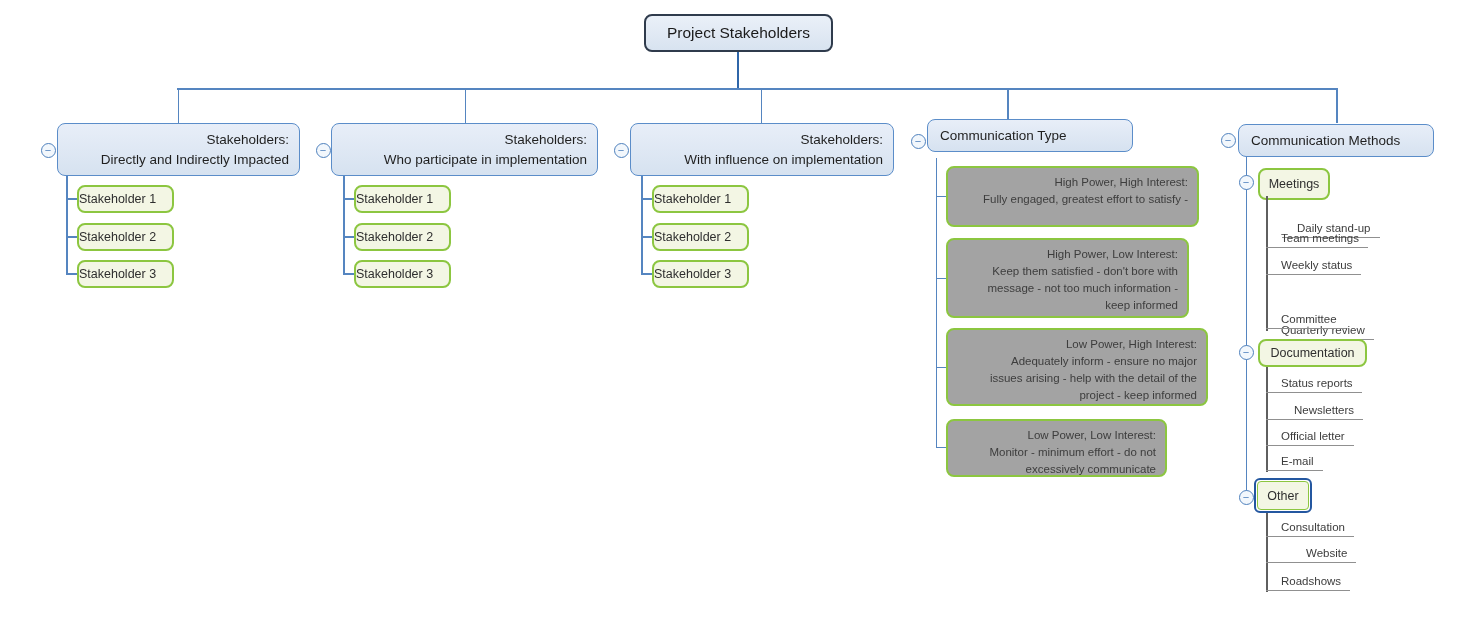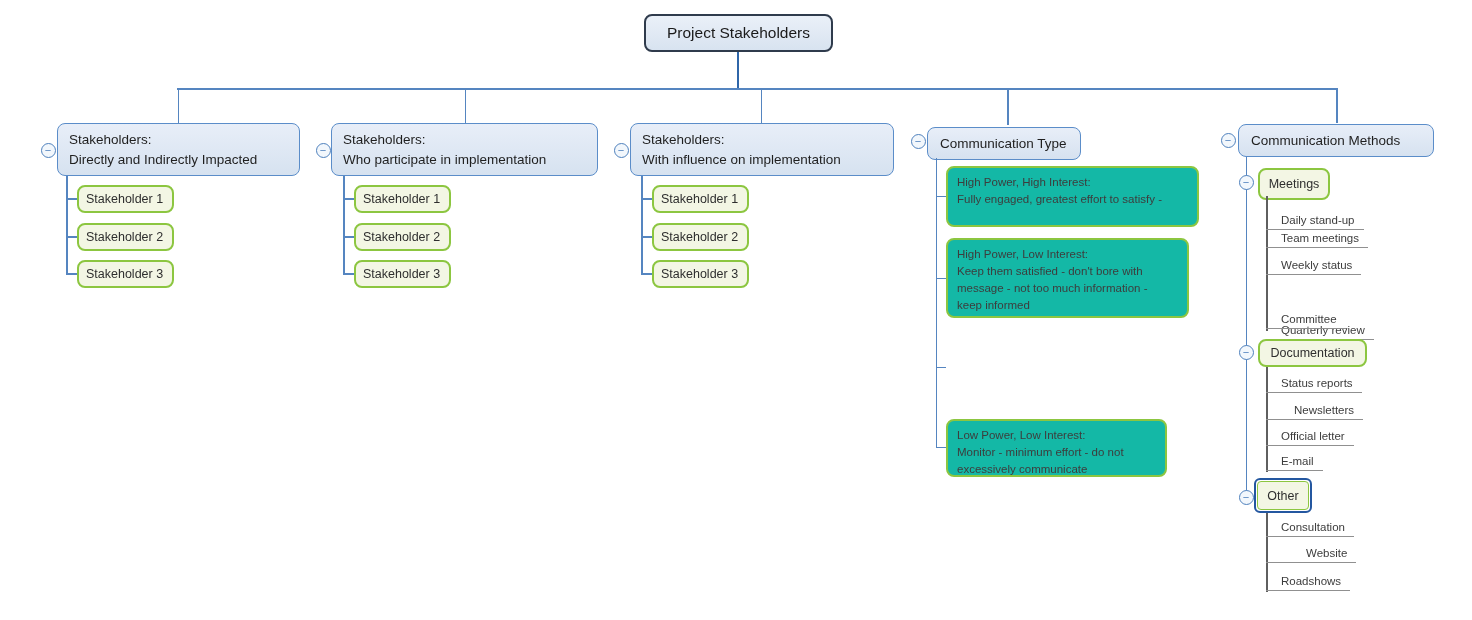--- a/index.html
+++ b/index.html
@@ -1,18 +1,18 @@
 <!DOCTYPE html>
 <html><head>
 <meta charset="utf-8">
 <style>
   html,body { margin:0; padding:0; background:#ffffff; }
   #canvas {
     position:relative; width:1472px; height:620px; overflow:hidden;
-    font-family:"Liberation Sans", sans-serif; background:#ffffff;
+    font-family:"Liberation Sans", sans-serif; background:#ffffff;text-align:right;
     -webkit-font-smoothing:antialiased;
   }
   .hline, .vline { position:absolute; }
   .blue-line  { background:#5585c0; }
   .root-line  { background:#2f66a9; }
   .gray-line  { background:#5f5f5f; }
 
   .topic-root {
     position:absolute; left:644px; top:14px; width:189px; height:38px;
     background:linear-gradient(180deg,#eaf0f8,#d8e3f0);
@@ -27,25 +27,25 @@
     color:#1f1f1f;
   }
   .topic-blue.two-line { padding:6px 10px 0 11px; font-size:13.5px; line-height:20px; }
   .topic-blue.one-line { display:flex; align-items:center; padding-left:12px; font-size:13.5px; }
 
   .green-box {
     position:absolute; background:#f3f6e4; border:2px solid #8cc640;
     border-radius:8px; box-sizing:border-box; color:#2e2e2e;
     display:flex; align-items:center; font-size:12.5px;
   }
-  .sub-left { padding-left:7px; }
+  .sub-left { padding-left:0; }
   .sub-center { justify-content:center; }
 
   .note-box {
-    position:absolute; background:#14b8a6; border:2px solid #8cc640;
+    position:absolute; background:#a3a3a3; border:2px solid #8cc640;
     border-radius:8px; box-sizing:border-box; color:#3d3d3d;
     font-size:11.5px; line-height:17px; padding:6px 9px;
   }
   .note-box div { white-space:nowrap; }
 
   .collapse {
     position:absolute; width:15px; height:15px; border-radius:50%;
     border:1.5px solid #4f81bd; background:#f2f7fc; color:#4f81bd;
     box-sizing:border-box; display:flex; align-items:center; justify-content:center;
     font-size:11px; line-height:11px; cursor:pointer;
@@ -145,39 +145,45 @@
   <div class="green-box sub-left" style="left:652px; top:223px; width:97px; height:28px;">
       <span>Stakeholder 2</span>
     </div>
   <div class="green-box sub-left" style="left:652px; top:260px; width:97px; height:28px;">
       <span>Stakeholder 3</span>
     </div>
 
   <div class="collapse" style="left:910.5px; top:133.5px;">
       <span>−</span>
     </div>
-  <div class="topic-blue one-line" style="left:927px; top:127px; width:154px; height:33px;">
+  <div class="topic-blue one-line" style="left:927px; top:119px; width:206px; height:33px;">
     <span>Communication Type</span>
   </div>
   <div class="vline blue-line" style="left:935.5px; top:158px; width:1.5px; height:290px;"></div>
   <div class="hline blue-line" style="left:935.5px; top:195.5px; width:10.5px; height:1.5px;"></div>
   <div class="hline blue-line" style="left:935.5px; top:277.5px; width:10.5px; height:1.5px;"></div>
   <div class="hline blue-line" style="left:935.5px; top:366.5px; width:10.5px; height:1.5px;"></div>
   <div class="hline blue-line" style="left:935.5px; top:446.5px; width:10.5px; height:1.5px;"></div>
 
   <div class="note-box" style="left:946px; top:166px; width:253px; height:61px;">
     <div>High Power, High Interest:</div>
     <div>Fully engaged, greatest effort to satisfy -</div>
   </div>
   <div class="note-box" style="left:946px; top:238px; width:243px; height:80px;">
     <div>High Power, Low Interest:</div>
     <div>Keep them satisfied - don't bore with</div>
     <div>message - not too much information -</div>
     <div>keep informed</div>
   </div>
+  <div class="note-box" style="left:946px; top:328px; width:262px; height:78px;">
+    <div>Low Power, High Interest:</div>
+    <div>Adequately inform - ensure no major</div>
+    <div>issues arising - help with the detail of the</div>
+    <div>project - keep informed</div>
+  </div>
   <div class="note-box" style="left:946px; top:419px; width:221px; height:58px;">
     <div>Low Power, Low Interest:</div>
     <div>Monitor - minimum effort - do not</div>
     <div>excessively communicate</div>
   </div>
 
   <div class="collapse" style="left:1220.5px; top:132.5px;">
       <span>−</span>
     </div>
   <div class="topic-blue one-line" style="left:1238px; top:124px; width:196px; height:33px;">
@@ -185,21 +191,21 @@
   </div>
   <div class="vline blue-line" style="left:1245.5px; top:157px; width:1.5px; height:340px;"></div>
 
   <div class="collapse" style="left:1238.5px; top:174.5px;">
       <span>−</span>
     </div>
   <div class="green-box sub-center" style="left:1258px; top:168px; width:72px; height:32px;">
       <span>Meetings</span>
     </div>
   <div class="vline gray-line" style="left:1266px; top:196px; width:2px; height:135px;"></div>
-  <div class="line-item" style="top:208px;">Daily stand-up</div>
+  <div class="line-item" style="top:216px;margin-left:16px;">Daily stand-up</div>
   <div class="line-item" style="top:225.5px;">Team meetings</div>
   <div class="line-item" style="top:252.5px;">Weekly status</div>
   <div class="line-item" style="top:279.5px;margin-top:38px;">Quarterly review</div>
   <div class="line-item" style="top:306.5px;">Committee</div>
 
   <div class="collapse" style="left:1238.5px; top:345px;">
       <span>−</span>
     </div>
   <div class="green-box sub-center" style="left:1258px; top:339px; width:109px; height:28px;">
       <span>Documentation</span>

